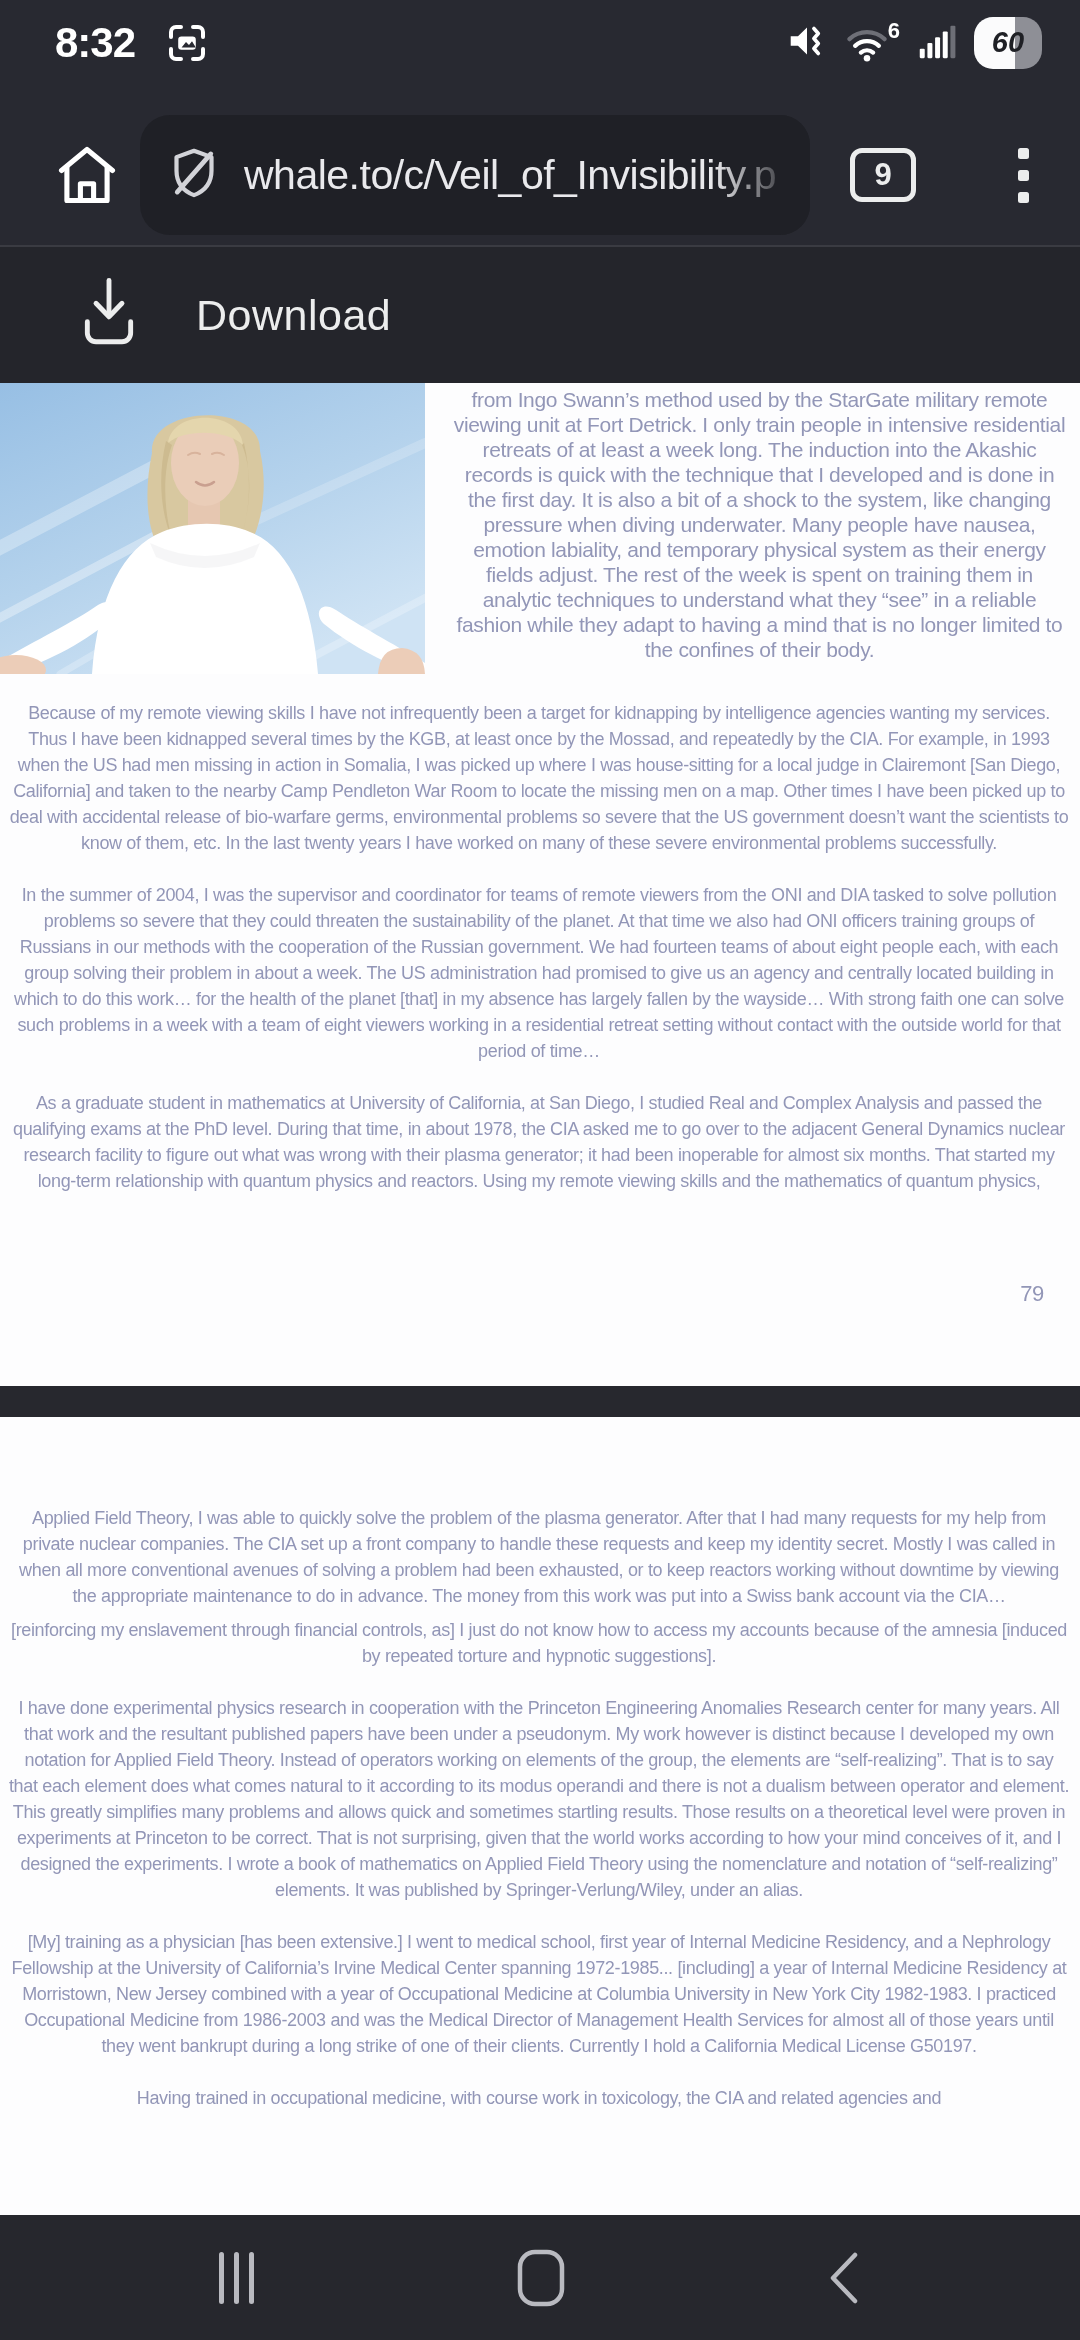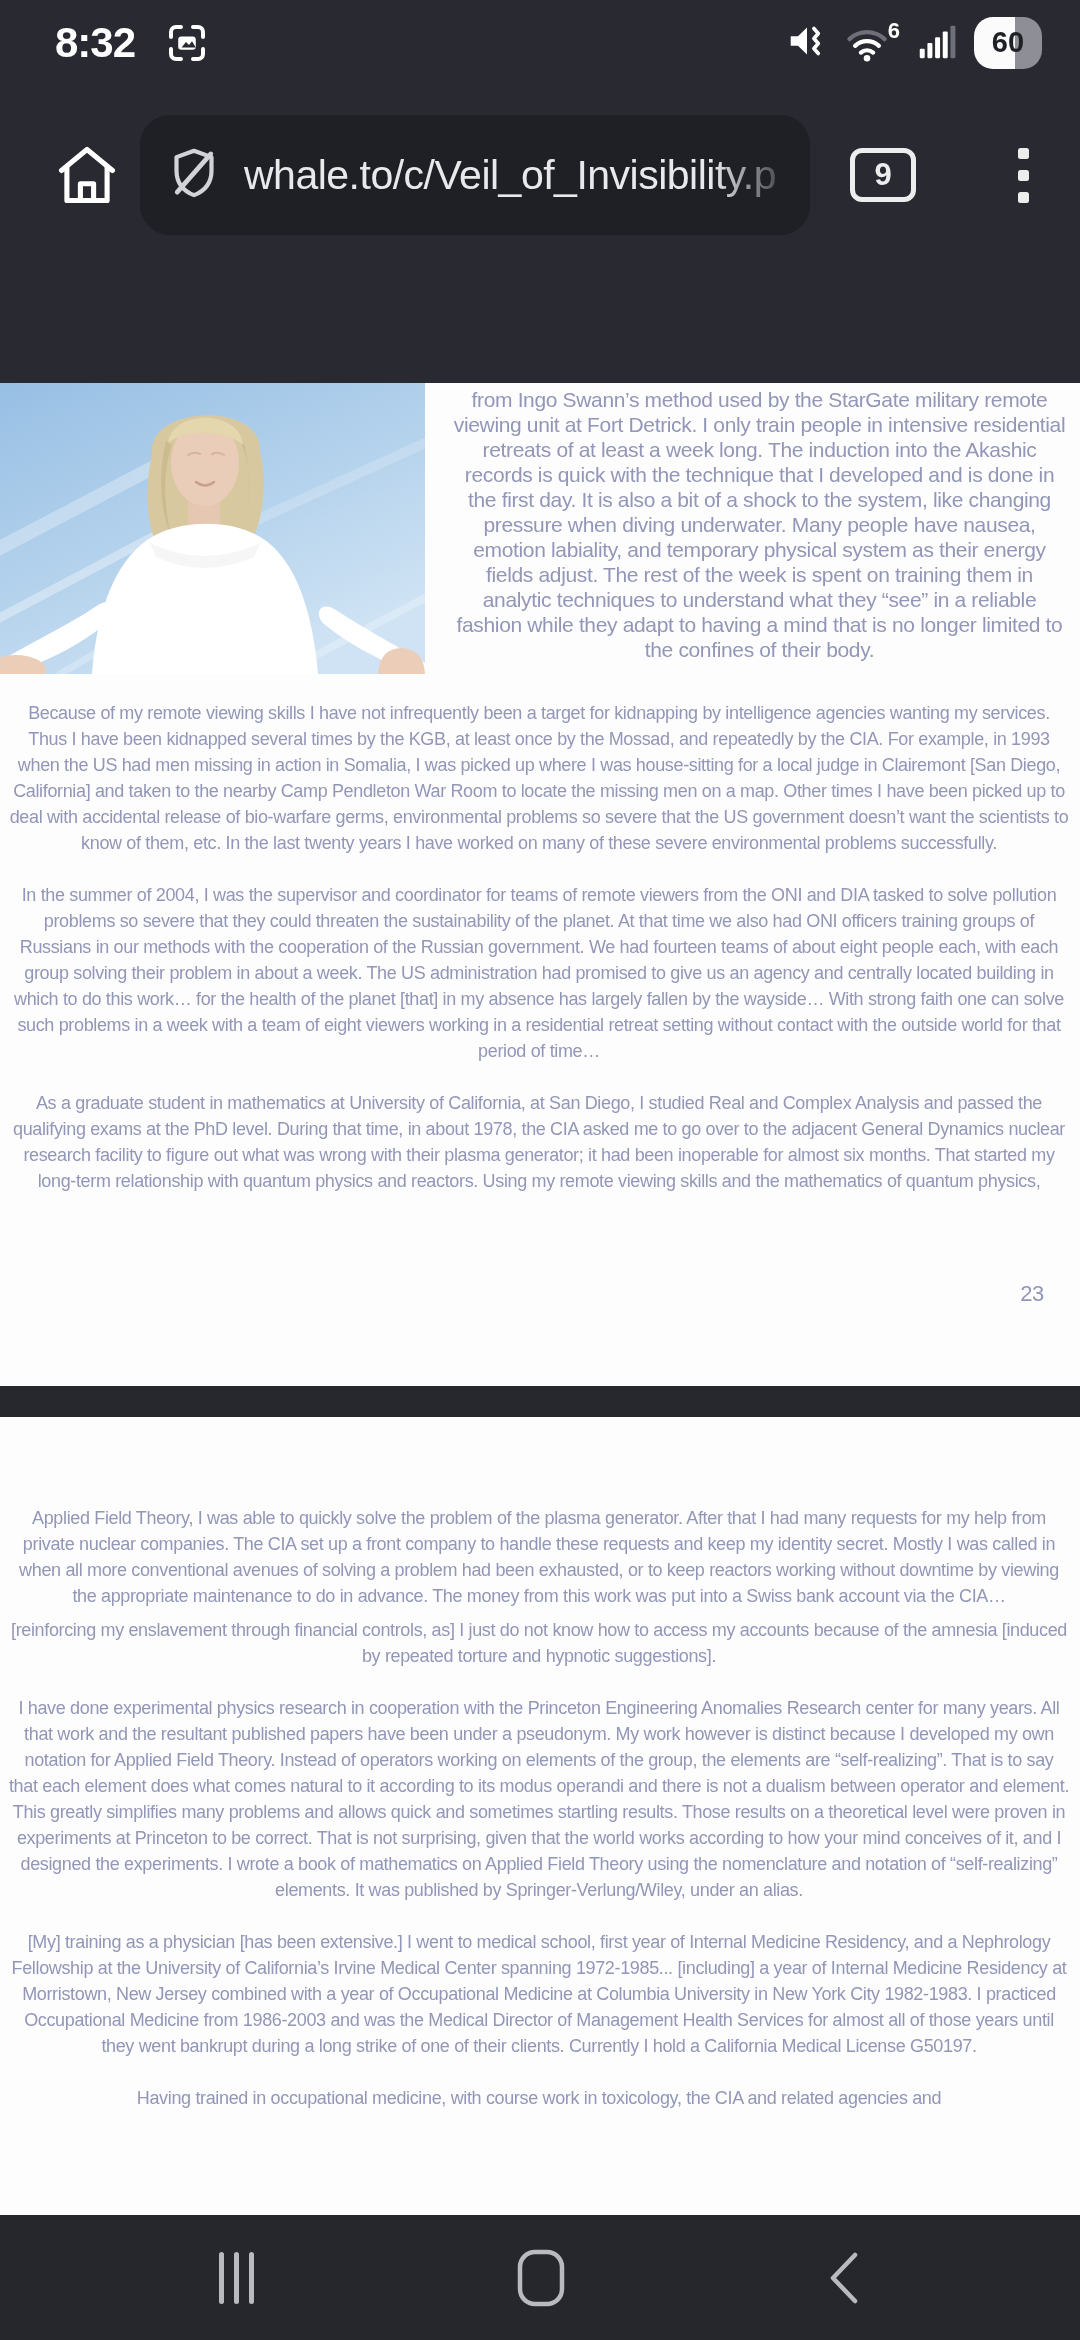--- a/index.html
+++ b/index.html
@@ -9,21 +9,21 @@
   }
   
   .chrome{position:absolute;top:0;left:0;width:1080px;height:383px;background:#282931;}
   .status-bar{position:absolute;top:0;left:0;right:0;height:85px;display:flex;align-items:center;}
   .time{color:#ffffff;font-size:42px;font-weight:700;margin-left:55px;letter-spacing:-1px;}
   .shot-ic{margin-left:28px;margin-top:4px;}
   .status-right{margin-left:auto;margin-right:38px;display:flex;align-items:center;gap:14px;}
   .wifi-wrap{display:flex;align-items:flex-start;}
   .wifi-num{color:#ffffff;font-size:22px;font-weight:700;margin-left:-2px;margin-top:-2px;}
   .battery{width:68px;height:52px;border-radius:19px;overflow:hidden;display:flex;align-items:center;justify-content:center;
-    background:linear-gradient(90deg,#fbfbfc 0 60%,#8e8f96 60% 100%);}
+    background:linear-gradient(90deg,#fbfbfc 0 60%,#8e8f96 60% 100%);font-style:italic;}
   .battery span{color:#1f2025;font-size:29px;font-weight:700;}
   
   .address-row{position:absolute;top:108px;left:0;right:0;height:134px;display:flex;align-items:center;}
   .home-btn{margin-left:44px;width:86px;display:flex;justify-content:center;}
   .url-pill{position:relative;margin-left:10px;width:670px;height:120px;border-radius:30px;background:#1f2026;
     display:flex;align-items:center;overflow:hidden;}
   .url-pill .shield{margin-left:26px;flex:none;}
   .url-text{margin-left:22px;color:#e9e9ec;font-size:41px;white-space:nowrap;letter-spacing:-0.5px;}
   .url-fade{position:absolute;top:0;right:0;bottom:0;width:96px;background:linear-gradient(to right,rgba(31,32,38,0),#1f2026 85%);}
   .tab-btn{margin-left:40px;width:56px;height:44px;border:5px solid #eceded;border-radius:12px;
@@ -125,20 +125,30 @@
     <span class="tab-btn">
       <span>9</span>
     </span>
     <span class="menu-btn">
       <i></i>
         <i></i>
         <i></i>
     </span>
   </div>
 
+  <div class="download-panel">
+    <span class="dl-icon">
+      <svg width="70" height="78" viewBox="0 0 64 72" fill="none" stroke="#eceded" stroke-width="4.5" stroke-linecap="round" stroke-linejoin="round">
+        <path d="M32 6 V38"></path>
+        <path d="M20 27 L32 39.5 L44 27"></path>
+        <path d="M12 44 v10.5 a8 8 0 0 0 8 8 h24 a8 8 0 0 0 8 -8 V44"></path>
+      </svg>
+    </span>
+    <span class="dl-label">Download</span>
+  </div>
 </div>
 
 <div class="content">
 
   <div class="hero">
     <div class="photo">
       <svg width="425" height="291" viewBox="0 0 425 291">
         <defs>
           <linearGradient id="sky" x1="0" y1="0" x2="0.6" y2="1">
             <stop offset="0" stop-color="#97bfe4"></stop>
@@ -179,21 +189,21 @@
     </div>
     <div class="right-col">from Ingo Swann’s method used by the StarGate military remote viewing unit at Fort Detrick. I only train people in intensive residential retreats of at least a week long. The induction into the Akashic records is quick with the technique that I developed and is done in the first day. It is also a bit of a shock to the system, like changing pressure when diving underwater. Many people have nausea, emotion labiality, and temporary physical system as their energy fields adjust. The rest of the week is spent on training them in analytic techniques to understand what they “see” in a reliable fashion while they adapt to having a mind that is no longer limited to the confines of their body.</div>
   </div>
 
   <div class="flow1">
     <p class="para">Because of my remote viewing skills I have not infrequently been a target for kidnapping by intelligence agencies wanting my services. Thus I have been kidnapped several times by the KGB, at least once by the Mossad, and repeatedly by the CIA. For example, in 1993 when the US had men missing in action in Somalia, I was picked up where I was house-sitting for a local judge in Clairemont [San Diego, California] and taken to the nearby Camp Pendleton War Room to locate the missing men on a map. Other times I have been picked up to deal with accidental release of bio-warfare germs, environmental problems so severe that the US government doesn’t want the scientists to know of them, etc. In the last twenty years I have worked on many of these severe environmental problems successfully.</p>
     <p class="para">In the summer of 2004, I was the supervisor and coordinator for teams of remote viewers from the ONI and DIA tasked to solve pollution problems so severe that they could threaten the sustainability of the planet. At that time we also had ONI officers training groups of Russians in our methods with the cooperation of the Russian government. We had fourteen teams of about eight people each, with each group solving their problem in about a week. The US administration had promised to give us an agency and centrally located building in which to do this work… for the health of the planet [that] in my absence has largely fallen by the wayside… With strong faith one can solve such problems in a week with a team of eight viewers working in a residential retreat setting without contact with the outside world for that period of time…</p>
     <p class="para">As a graduate student in mathematics at University of California, at San Diego, I studied Real and Complex Analysis and passed the qualifying exams at the PhD level. During that time, in about 1978, the CIA asked me to go over to the adjacent General Dynamics nuclear research facility to figure out what was wrong with their plasma generator; it had been inoperable for almost six months. That started my long-term relationship with quantum physics and reactors. Using my remote viewing skills and the mathematics of quantum physics,</p>
   </div>
 
-  <div class="page-number">23</div>
+  <div class="page-number">79</div>
 
   <div class="page-gap"></div>
 
   <div class="flow2">
     <p class="para tight">Applied Field Theory, I was able to quickly solve the problem of the plasma generator. After that I had many requests for my help from private nuclear companies. The CIA set up a front company to handle these requests and keep my identity secret. Mostly I was called in when all more conventional avenues of solving a problem had been exhausted, or to keep reactors working without downtime by viewing the appropriate maintenance to do in advance. The money from this work was put into a Swiss bank account via the CIA…</p>
     <p class="para">[reinforcing my enslavement through financial controls, as] I just do not know how to access my accounts because of the amnesia [induced by repeated torture and hypnotic suggestions].</p>
     <p class="para">I have done experimental physics research in cooperation with the Princeton Engineering Anomalies Research center for many years. All that work and the resultant published papers have been under a pseudonym. My work however is distinct because I developed my own notation for Applied Field Theory. Instead of operators working on elements of the group, the elements are “self-realizing”. That is to say that each element does what comes natural to it according to its modus operandi and there is not a dualism between operator and element. This greatly simplifies many problems and allows quick and sometimes startling results. Those results on a theoretical level were proven in experiments at Princeton to be correct. That is not surprising, given that the world works according to how your mind conceives of it, and I designed the experiments. I wrote a book of mathematics on Applied Field Theory using the nomenclature and notation of “self-realizing” elements. It was published by Springer-Verlung/Wiley, under an alias.</p>
     <p class="para">[My] training as a physician [has been extensive.] I went to medical school, first year of Internal Medicine Residency, and a Nephrology Fellowship at the University of California’s Irvine Medical Center spanning 1972-1985... [including] a year of Internal Medicine Residency at Morristown, New Jersey combined with a year of Occupational Medicine at Columbia University in New York City 1982-1983. I practiced Occupational Medicine from 1986-2003 and was the Medical Director of Management Health Services for almost all of those years until they went bankrupt during a long strike of one of their clients. Currently I hold a California Medical License G50197.</p>
     <p class="para">Having trained in occupational medicine, with course work in toxicology, the CIA and related agencies and</p>
   </div>

